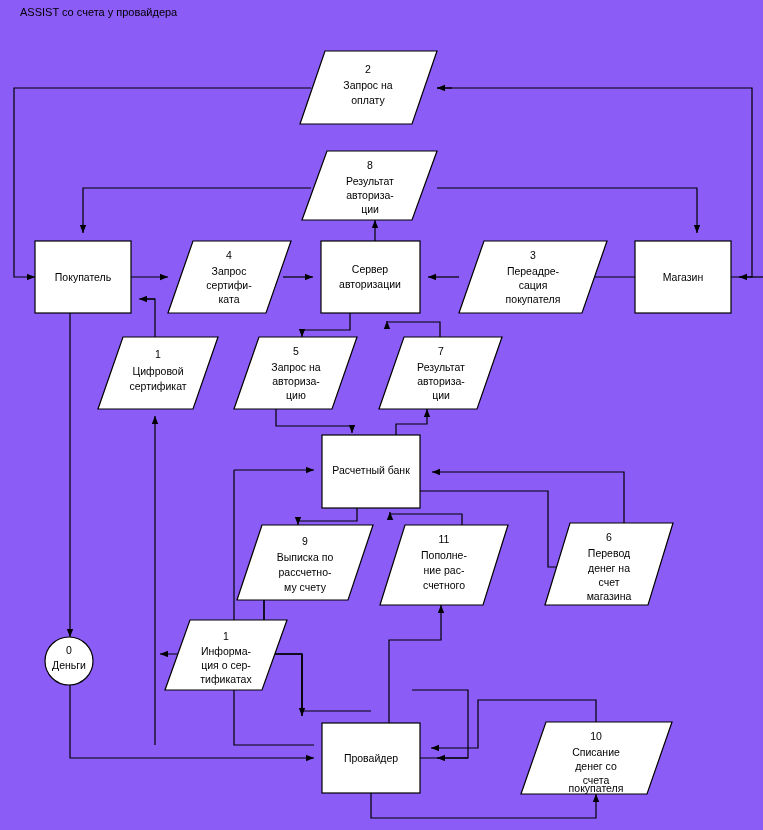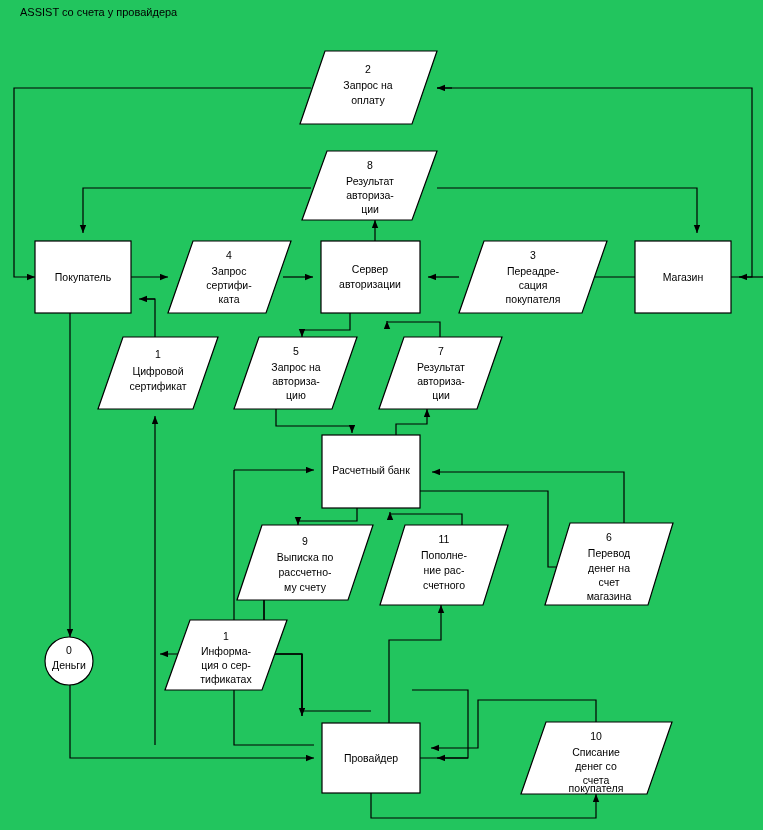--- a/index.html
+++ b/index.html
@@ -1,17 +1,17 @@
 <!DOCTYPE html>
 <html><head>
 <meta charset="utf-8">
 <style>
   html,body{margin:0;padding:0;background:#ffffff;}
   body{width:763px;height:830px;font-family:"Liberation Sans",sans-serif;overflow:hidden;}
-  #diagram-root{position:relative;width:763px;height:830px;background:#22c55e;}
+  #diagram-root{position:relative;width:763px;height:830px;background:#8b5cf6;}
   .title-text{
     position:absolute;left:20px;top:6px;font-size:11px;color:#000;
     font-family:"Liberation Sans",sans-serif;white-space:nowrap;
   }
   svg.flow{position:absolute;left:0;top:0;width:763px;height:830px;}
   svg.flow text{font-family:"Liberation Sans",sans-serif;font-size:10.5px;fill:#000;}
   .shape-stroke{fill:#ffffff;stroke:#000000;stroke-width:1.2;}
   .link{stroke:#000000;stroke-width:1.2;fill:none;}
 </style>
 </head>

